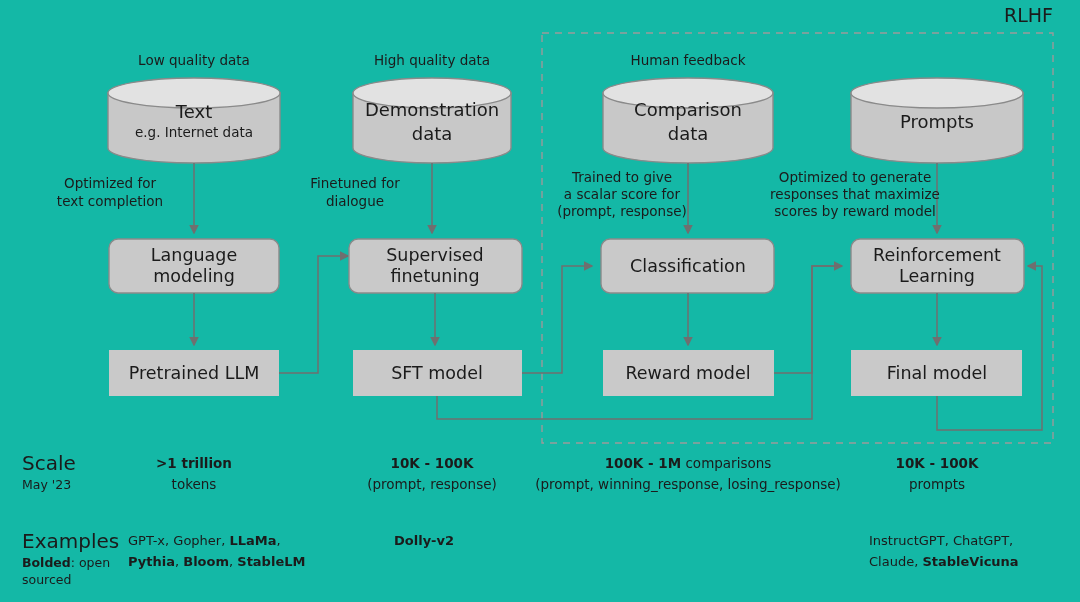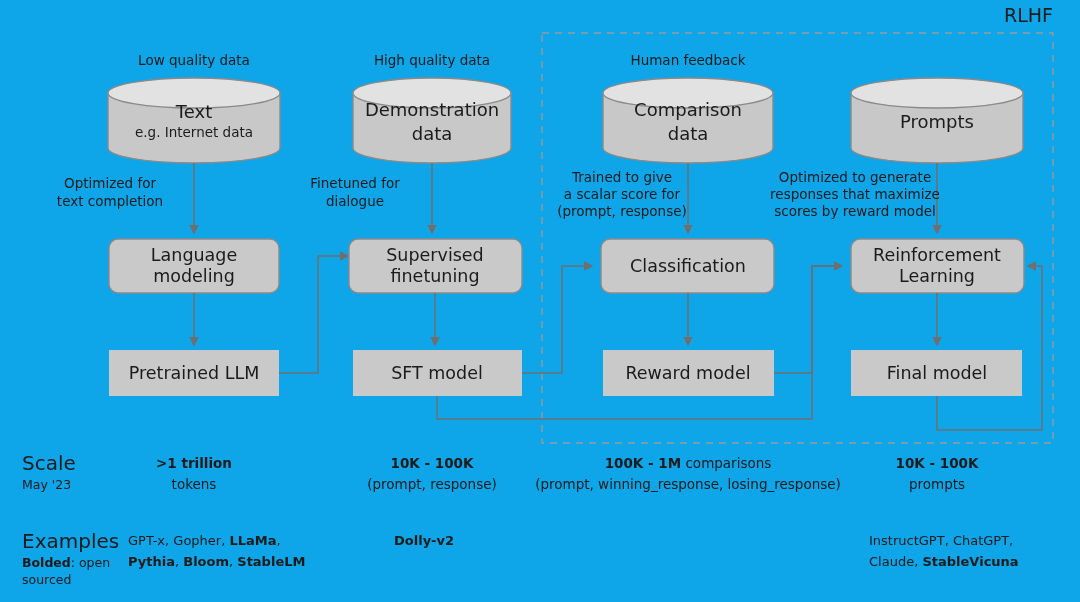--- a/index.html
+++ b/index.html
@@ -9,21 +9,21 @@
     background: #ffffff;
   }
   body {
     font-family: "DejaVu Sans", "Liberation Sans", sans-serif;
     color: #1b1b1b;
   }
   #stage {
     position: relative;
     width: 1080px;
     height: 602px;
-    background: #0ea5e9;
+    background: #14b8a6;
     overflow: hidden;
   }
   svg.diagram {
     position: absolute;
     left: 0;
     top: 0;
     width: 1080px;
     height: 602px;
   }
   .cyl-body { fill: #c8c8c8; stroke: #8a8a8a; stroke-width: 1.4; }

